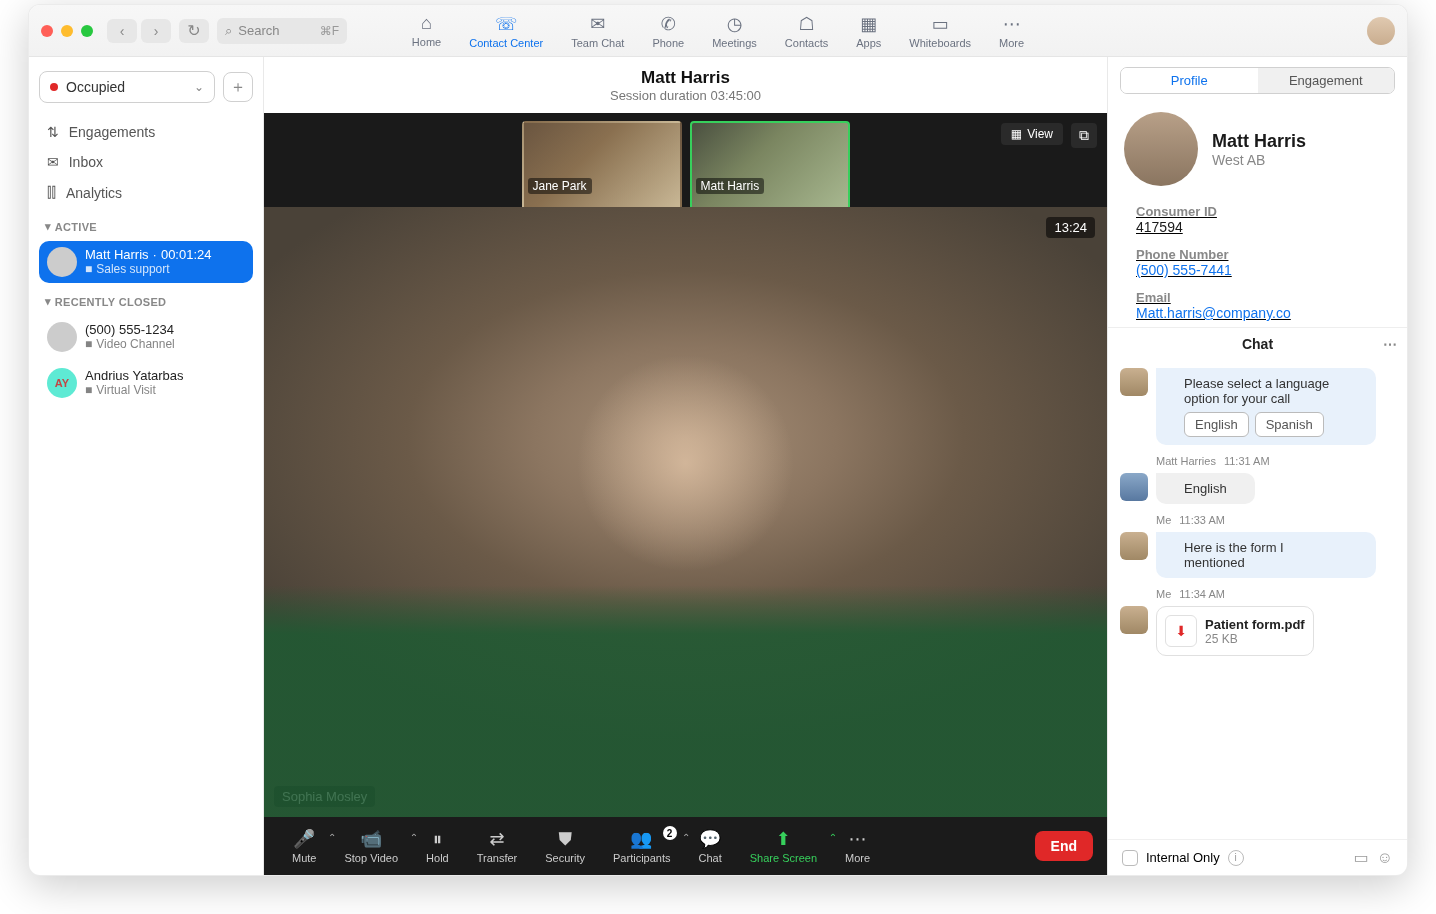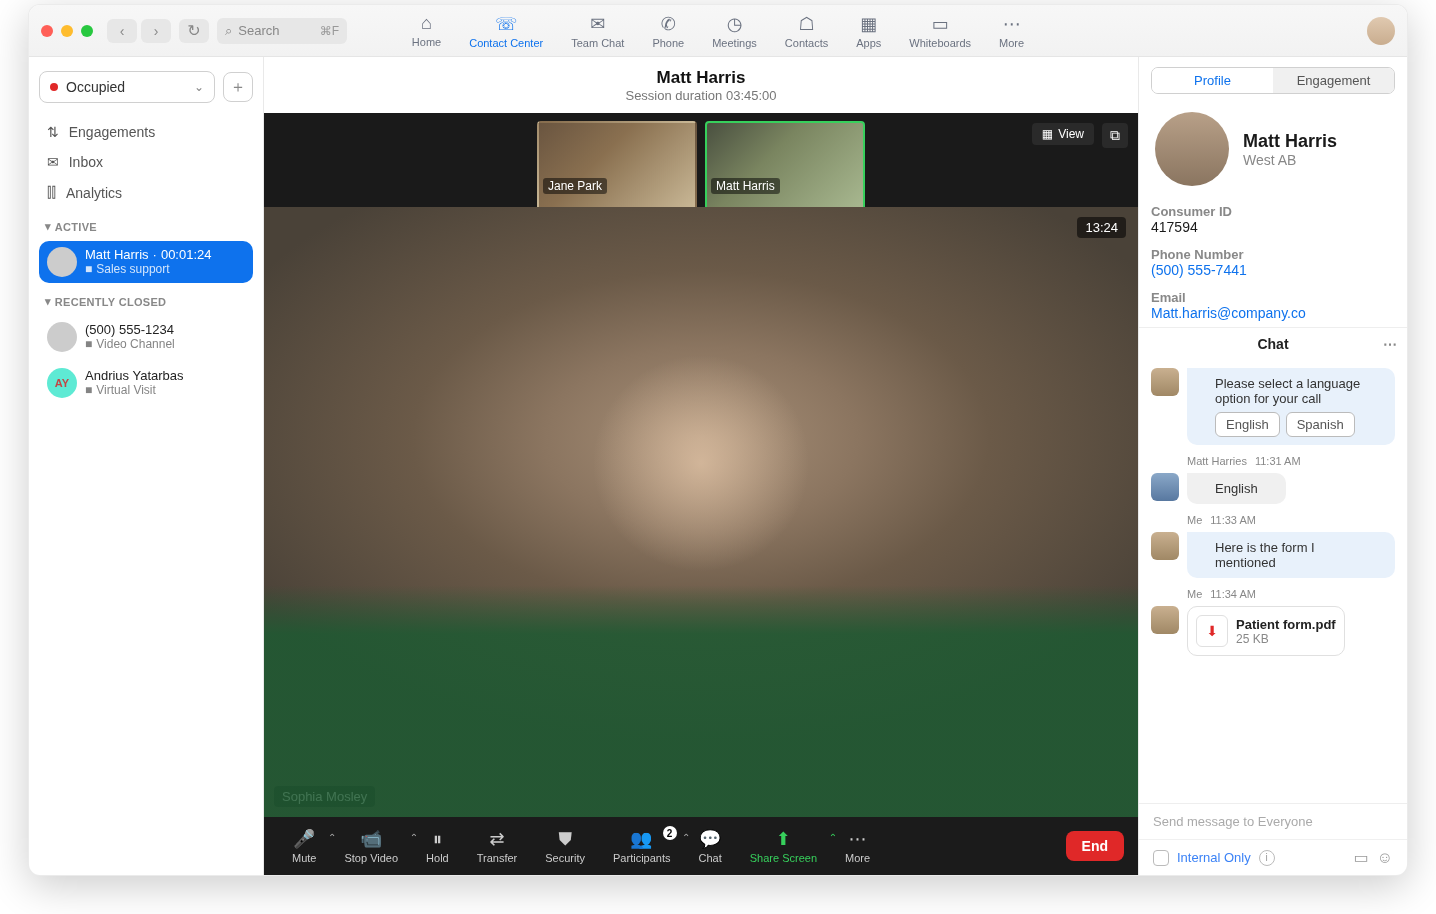--- a/index.html
+++ b/index.html
@@ -57,30 +57,30 @@
 .mainvid .timer{position:absolute;right:12px;top:10px;background:rgba(0,0,0,0.55);color:#fff;font-size:13px;padding:3px 8px;border-radius:4px;}
 .mainvid .mname{position:absolute;left:10px;bottom:10px;background:rgba(0,0,0,0.55);color:#fff;font-size:13px;padding:3px 8px;border-radius:4px;}
 .controls { height: 58px; background: #1b1b1b; display:flex; align-items:center; padding: 0 14px; gap:0; }
 .ctrl { display:flex; flex-direction:column; align-items:center; color:#ccc; font-size:11px; padding:0 14px; position:relative; cursor:pointer;}
 .ctrl .ci{font-size:18px;margin-bottom:2px;}
 .ctrl.green{color:#37d05c;}
 .ctrl .chev-up{position:absolute;right:-6px;top:4px;font-size:10px;color:#aaa;}
 .endbtn { margin-left:auto; background:#e02828; color:#fff; padding:7px 16px; border-radius:8px; font-size:14px; font-weight:600;}
 .badge{position:absolute;top:-2px;right:8px;background:#fff;color:#000;font-size:10px;width:14px;height:14px;border-radius:50%;display:flex;align-items:center;justify-content:center;font-weight:700;}
 
-.rightpanel { width: 269px; border-left: 1px solid #e9e9e9; display:flex; flex-direction:column; }
+.rightpanel { width: 300px; border-left: 1px solid #e9e9e9; display:flex; flex-direction:column; }
 .tabs { display:flex; border:1px solid #d0d0d0; border-radius:7px; margin:10px 12px 6px; overflow:hidden;}
 .tab{flex:1;text-align:center;padding:5px 0;font-size:13px;color:#555;}
 .tab.sel{background:#fff;color:#0e72ed;}
 .tab:not(.sel){background:#f0f0f0;}
 .profile-hdr{display:flex;gap:14px;padding:12px 16px;align-items:center;}
 .profile-hdr .pav{width:74px;height:74px;border-radius:50%;background:linear-gradient(#b8a088,#8a7560);}
 .profile-hdr .pname{font-size:18px;font-weight:700;color:#1a1a1a;}
 .profile-hdr .pcomp{font-size:14px;color:#888;}
-.pfield{padding:6px 12px;}
+.pfield{padding:6px 28px;text-decoration:underline;}
 .pfield .fl{font-size:13px;color:#888;font-weight:600;}
 .pfield .fv{font-size:14px;color:#1a1a1a;}
 .pfield .fv.link{color:#0e72ed;}
 
 .chat-panel{flex:1;display:flex;flex-direction:column;border-top:1px solid #eee;}
 .chat-hdr{display:flex;align-items:center;justify-content:center;padding:8px;position:relative;font-size:14px;font-weight:600;color:#222;}
 .chat-hdr .more{position:absolute;right:10px;color:#888;}
 .chat-body{flex:1;overflow:auto;padding:8px 12px;display:flex;flex-direction:column;gap:10px;}
 .msg-row{display:flex;gap:8px;align-items:flex-start;}
 .msg-av{width:28px;height:28px;border-radius:6px;background:#ccc;flex-shrink:0;}
@@ -91,21 +91,21 @@
 .lang-btns{display:flex;gap:6px;margin-top:6px;}
 .lang-btn{border:1px solid #bbb;border-radius:6px;padding:4px 10px;font-size:13px;background:#fff;color:#555;}
 .msg-meta{font-size:11px;color:#888;display:flex;gap:8px;align-items:center;margin-left:36px;margin-bottom:-4px;}
 .file-att{display:flex;gap:8px;align-items:center;border:1px solid #e0e0e0;border-radius:10px;padding:8px;font-size:13px;}
 .file-att .fico{width:32px;height:32px;border:1px solid #e0e0e0;border-radius:6px;display:flex;align-items:center;justify-content:center;color:#e02828;font-size:14px;}
 .file-att .fname{font-weight:600;color:#222;}
 .file-att .fsize{color:#888;font-size:12px;}
 .chat-input{border-top:1px solid #eee;padding:10px 14px;color:#aaa;font-size:13px;}
 .chat-bottom{display:flex;align-items:center;padding:8px 14px;gap:8px;border-top:1px solid #f0f0f0;}
 .chk{width:16px;height:16px;border:1.5px solid #bbb;border-radius:4px;}
-.chat-bottom .io{font-size:13px;color:#3b82f6;}
+.chat-bottom .io{font-size:13px;color:#000000;}
 .chat-bottom .info{width:16px;height:16px;border:1px solid #bbb;border-radius:50%;font-size:10px;color:#999;display:flex;align-items:center;justify-content:center;}
 .chat-bottom .spacer{flex:1;}
 .chat-bottom .bico{color:#999;font-size:16px;}
 </style>
 </head>
 <body>
 
 <div class="window">
   <div class="titlebar">
     <div class="traffic">
@@ -364,21 +364,20 @@
             <div class="msg-av m1"></div>
             <div class="file-att">
               <div class="fico">⬇</div>
               <div>
                 <div class="fname">Patient form.pdf</div>
                 <div class="fsize">25 KB</div>
               </div>
             </div>
           </div>
         </div>
-        <div class="chat-input">Send message to Everyone</div>
         <div class="chat-bottom">
           <div class="chk"></div>
           <span class="io">Internal Only</span>
           <div class="info">i</div>
           <div class="spacer"></div>
           <span class="bico">▭</span>
           <span class="bico">☺</span>
         </div>
       </div>
     </div>

